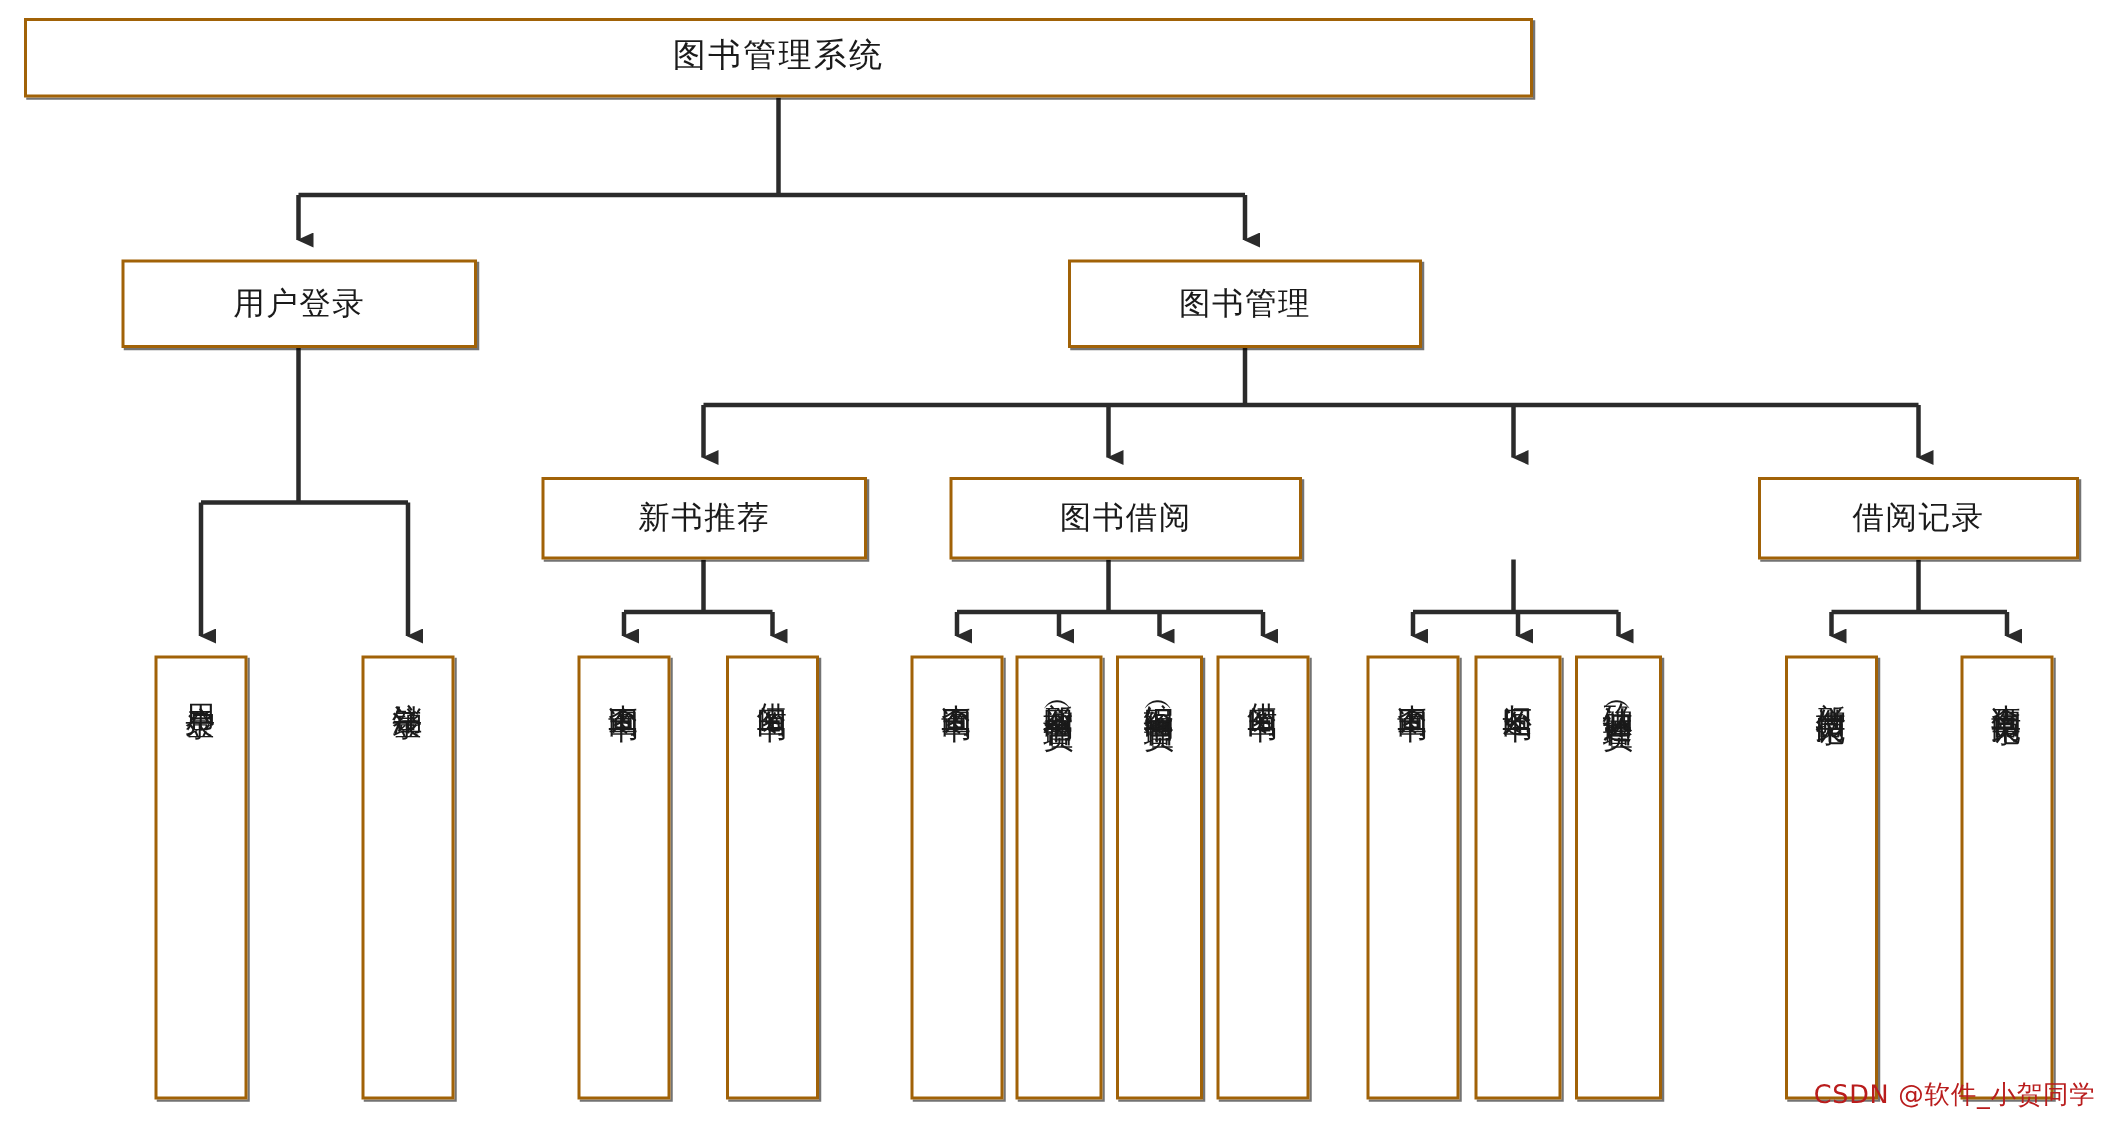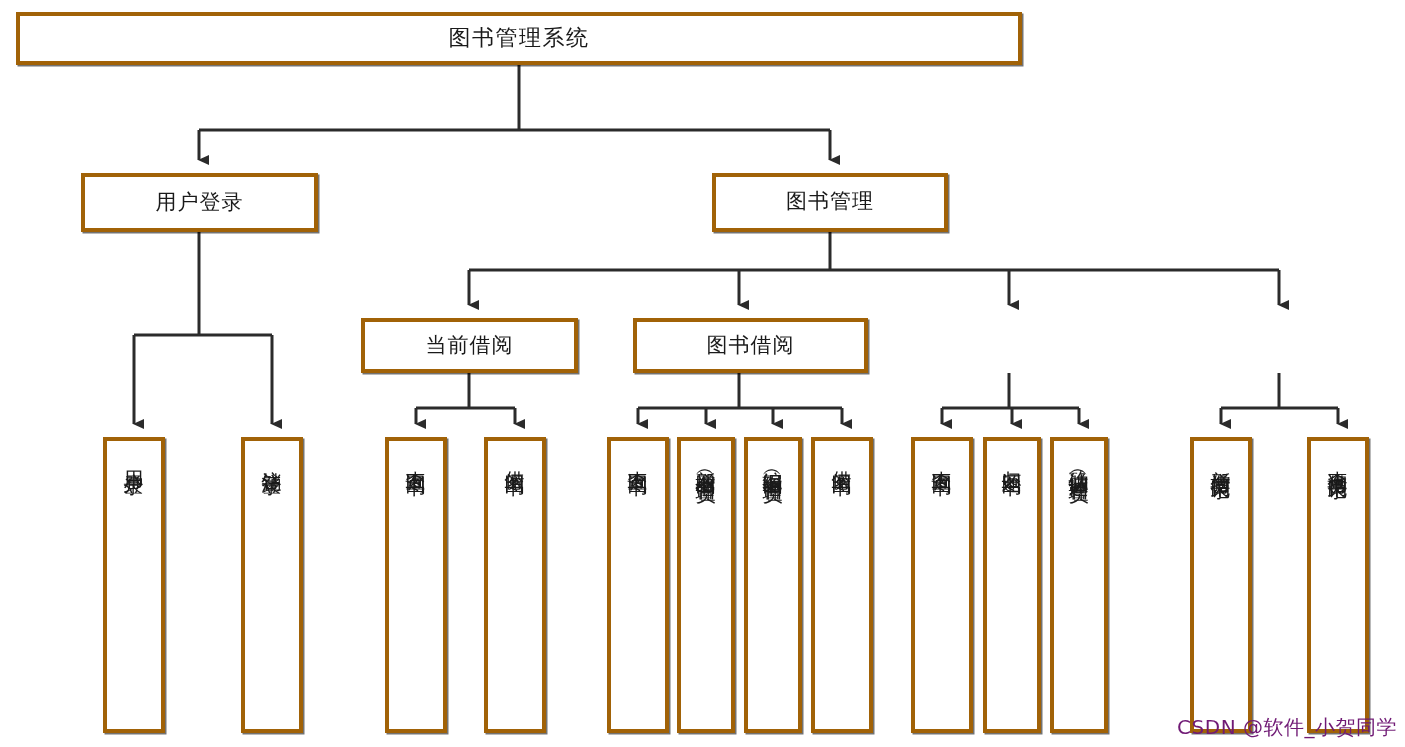--- a/index.html
+++ b/index.html
@@ -23,21 +23,21 @@
     left: 0;
     top: 0;
     width: 1405px;
     height: 747px;
     pointer-events: none;
   }
   .node {
     position: absolute;
     box-sizing: border-box;
     background: #ffffff;
-    border: 4px solid #a16207;
+    border: 2px solid #a16207;
     box-shadow: 1.5px 1.5px 0 rgba(0,0,0,0.55);
     display: flex;
     align-items: center;
     justify-content: center;
     color: #1a1a1a;
   }
   .node .label {
     display: block;
     text-align: center;
     line-height: 1.12;
@@ -63,22 +63,22 @@
     text-orientation: upright;
     font-size: 20px;
     letter-spacing: 2px;
     line-height: 1;
     white-space: nowrap;
   }
   .watermark {
     position: absolute;
     right: 8px;
     bottom: 6px;
-    font-size: 20px;
-    color: #701a75;
+    font-size: 17px;
+    color: #b91c1c;
     letter-spacing: 0.5px;
     white-space: nowrap;
     font-family: "DejaVu Sans", "Liberation Sans", sans-serif;
   }
 </style>
 </head>
 <body>
 
 <div id="canvas">
 
@@ -132,30 +132,33 @@
     </g>
   </svg>
 
   <div class="node h root" style="left: 16px; top: 12px; width: 1006px; height: 53px;">
     <span class="label">图书管理系统</span>
   </div>
 
   <div class="node h" style="left: 81px; top: 173px; width: 237px; height: 59px;">
     <span class="label">用户登录</span>
   </div>
-  <div class="node h" style="left: 712px; top: 173px; width: 236px; height: 59px; font-family: Liberation Mono, monospace;">
+  <div class="node h" style="left: 712px; top: 173px; width: 236px; height: 59px;">
     <span class="label">图书管理</span>
   </div>
 
   <div class="node h" style="left: 361px; top: 318px; width: 217px; height: 55px;">
-    <span class="label">当前借阅</span>
+    <span class="label">新书推荐</span>
   </div>
   <div class="node h" style="left: 633px; top: 318px; width: 235px; height: 55px;">
     <span class="label">图书借阅</span>
   </div>
+  <div class="node h" style="left: 1172px; top: 318px; width: 214px; height: 55px;">
+    <span class="label">借阅记录</span>
+  </div>
 
   <div class="node v" style="left: 103px; top: 437px; width: 62px; height: 296px;">
     <span class="label">用户登录</span>
   </div>
   <div class="node v" style="left: 241px; top: 437px; width: 62px; height: 296px;">
     <span class="label">注销登录</span>
   </div>
   <div class="node v" style="left: 385px; top: 437px; width: 62px; height: 296px;">
     <span class="label">查询图书</span>
   </div>

